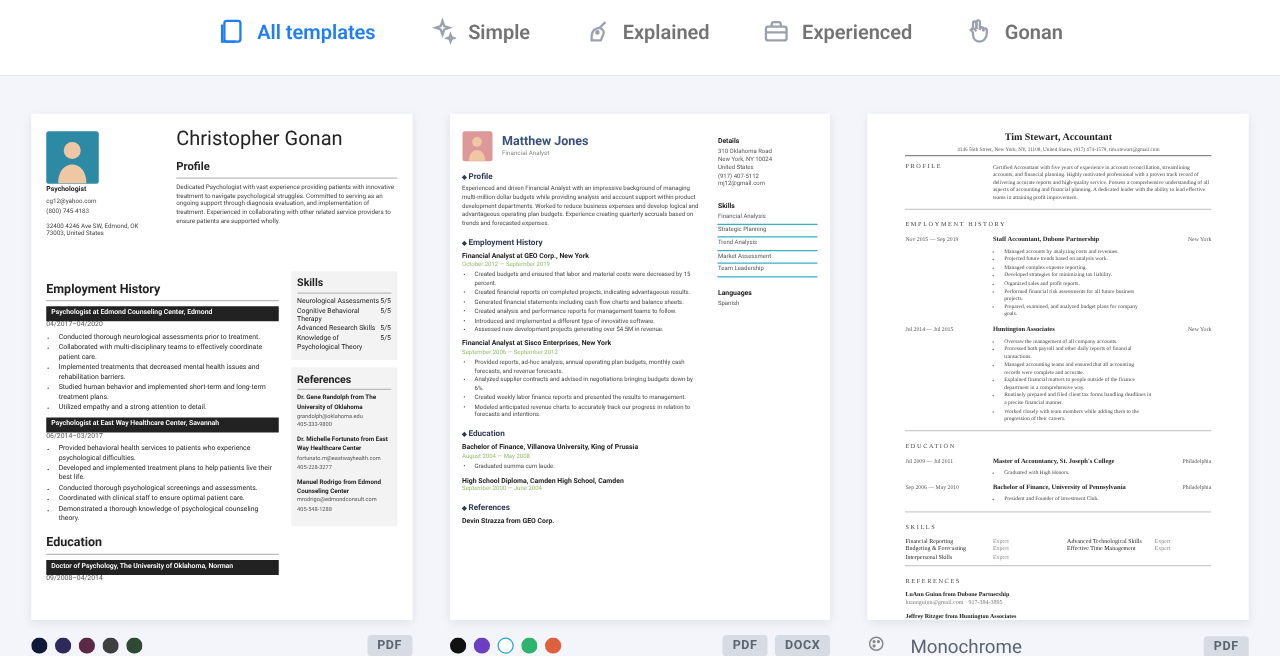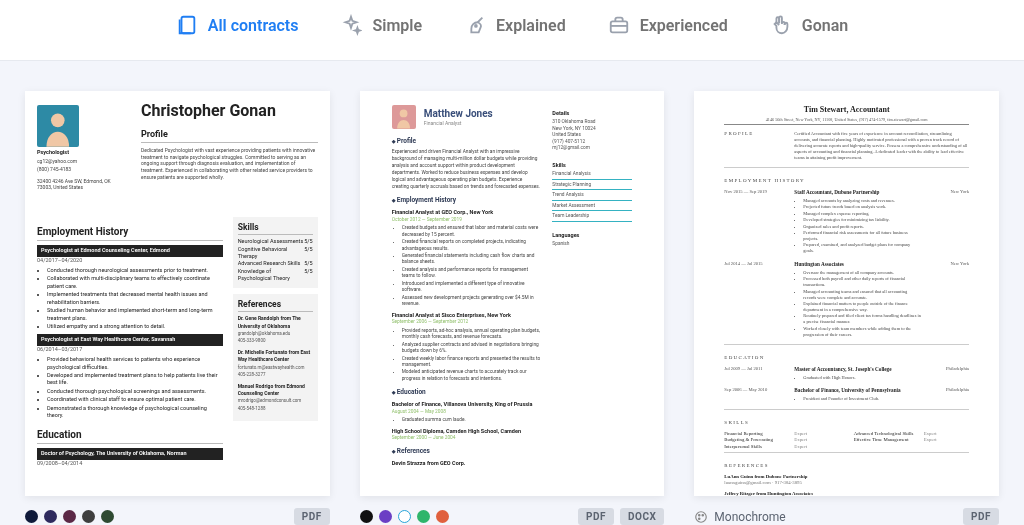--- a/index.html
+++ b/index.html
@@ -20,45 +20,45 @@
 .resume { background: #fff; height: 405px; box-shadow: 0 2px 8px rgba(0,0,0,.08); overflow: hidden; position: relative; font-size: 5.5px; color: #222; line-height: 1.35; }
 .resume * { font-size: inherit; }
 
 
 .cardfoot { display: flex; align-items: center; justify-content: space-between; padding-top: 12px; }
 .swatches { display: flex; gap: 6px; align-items: center; }
 .swatch { width: 13px; height: 13px; border-radius: 50%; display: inline-block; border: 1.5px solid transparent; cursor: pointer; }
 .swatch.open { background: #fff; }
 .badges { display: flex; gap: 6px; }
 .badge { background: #d7dbe3; color: #5c6471; font-size: 10px; font-weight: 700; letter-spacing: .5px; padding: 3px 8px; border-radius: 3px; cursor: pointer; }
-.mono { display: flex; align-items: flex-end; gap: 6px; font-size: 12px; color: #5c6471; }
+.mono { display: flex; align-items: flex-start; gap: 20px; font-size: 15px; color: #5c6471; }
 .mono svg { width: 14px; height: 14px; }
 
 
 .r1 { padding: 12px; display: grid; grid-template-columns: 90px 1fr; grid-template-rows: auto auto; column-gap: 14px; row-gap: 10px; }
 .r1 .photo { width: 42px; height: 42px; background: #2d8aa5; border-radius: 2px; }
 .photo-img { width: 100%; height: 100%; display:flex; align-items:flex-end; justify-content:center; overflow:hidden; border-radius:2px;}
 .head-svg { width: 80%; height: 90%; fill: #f0c7a5; }
-.r1 .name { font-size: 16px; font-weight: 700; line-height: 1.05; margin-bottom:8px;}
+.r1 .name { font-size: 16px; font-weight: 400; line-height: 1.05; margin-bottom:8px;}
 .r1 .section-h { font-size: 9px; font-weight: 700; border-bottom: 1px solid #bbb; padding-bottom: 2px; margin: 8px 0 4px; }
 .r1 .bar { background: #222; color: #fff; padding: 2px 4px; font-weight: 600; font-size: 5.5px; margin-top:4px;}
 .r1 ul { list-style: disc; padding-left: 10px; margin-top:3px;}
 .r1 ul li { margin-bottom: 1px; }
 .r1 .right { display: grid; grid-template-columns: 1fr 85px; column-gap: 10px; }
 .r1 .skills-box, .r1 .ref-box { background: #f3f3f3; padding: 5px; }
 .r1 .skills-box h4, .r1 .ref-box h4 { font-size: 8.5px; font-weight:700; border-bottom:1px solid #bbb; margin-bottom:3px; padding-bottom:1px;}
 .r1 .skill-line { display:flex; justify-content:space-between; }
 .r1 small, .r1 .muted { color:#555; }
 .r1 .lead { grid-column: 1 / -1; display:grid; grid-template-columns: 90px 1fr; column-gap:14px;}
 .r1 .lead .leftcol > div { font-size:5px; line-height:1.2; color:#444; margin-top:2px;}
 .r1 .lead .leftcol .job { font-weight:700; font-size:5.5px; color:#222;}
 .r1 .profile-text { font-size:5px; line-height:1.35; color:#444;}
 
 
-.r2 { padding: 14px 32px 12px; display: grid; grid-template-columns: 1fr 80px; column-gap: 12px; }
+.r2 { padding: 14px 10px 12px; display: grid; grid-template-columns: 1fr 80px; column-gap: 12px; }
 .r2 .hdr { display:flex; gap:8px; align-items:center; margin-bottom:8px;}
 .r2 .hdr .photo { width:24px; height:24px; background:#d99; border-radius:2px;}
 .r2 .hdr .nm { font-size:10px; font-weight:700; color:#3a4f7a;}
 .r2 .hdr .rl { font-size:5px; color:#888;}
 .r2 h5 { font-size:6.5px; font-weight:700; color:#2f3b55; margin:6px 0 3px; }
 .r2 h5::before { content:"◆ "; color:#2f3b55; font-size:5px;}
 .r2 .pos { font-weight:700; font-size:5.5px; margin-top:4px;}
 .r2 .date { color:#8fbf6a; font-size:4.8px;}
 .r2 ul { list-style: disc; padding-left:10px; margin-top:2px;}
 .r2 ul li { font-size:4.8px; margin-bottom:1px; color:#444;}
@@ -87,21 +87,21 @@
 </style>
 </head>
 <body>
 
 <div class="filterbar">
   <div class="filter-item active">
     <svg viewBox="0 0 24 24" fill="none" stroke-width="2">
         <rect x="6" y="3" width="14" height="18" rx="2"></rect>
         <path d="M4 6v15h12"></path>
       </svg>
-    <span>All contracts</span>
+    <span>All templates</span>
   </div>
   <div class="filter-item inactive">
     <svg viewBox="0 0 24 24" fill="none" stroke-width="2">
         <path d="M12 3l1.5 4.5L18 9l-4.5 1.5L12 15l-1.5-4.5L6 9l4.5-1.5z"></path>
         <path d="M19 15l.8 2.2L22 18l-2.2.8L19 21l-.8-2.2L16 18l2.2-.8z"></path>
       </svg>
     <span>Simple</span>
   </div>
   <div class="filter-item inactive">
     <svg viewBox="0 0 24 24" fill="none" stroke-width="2">

